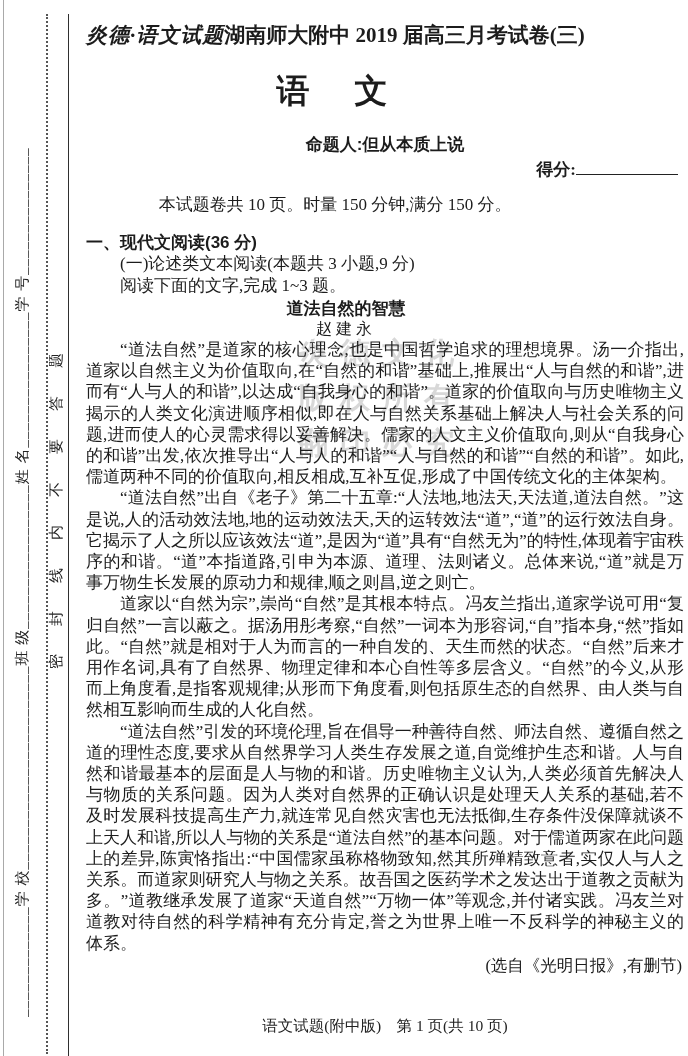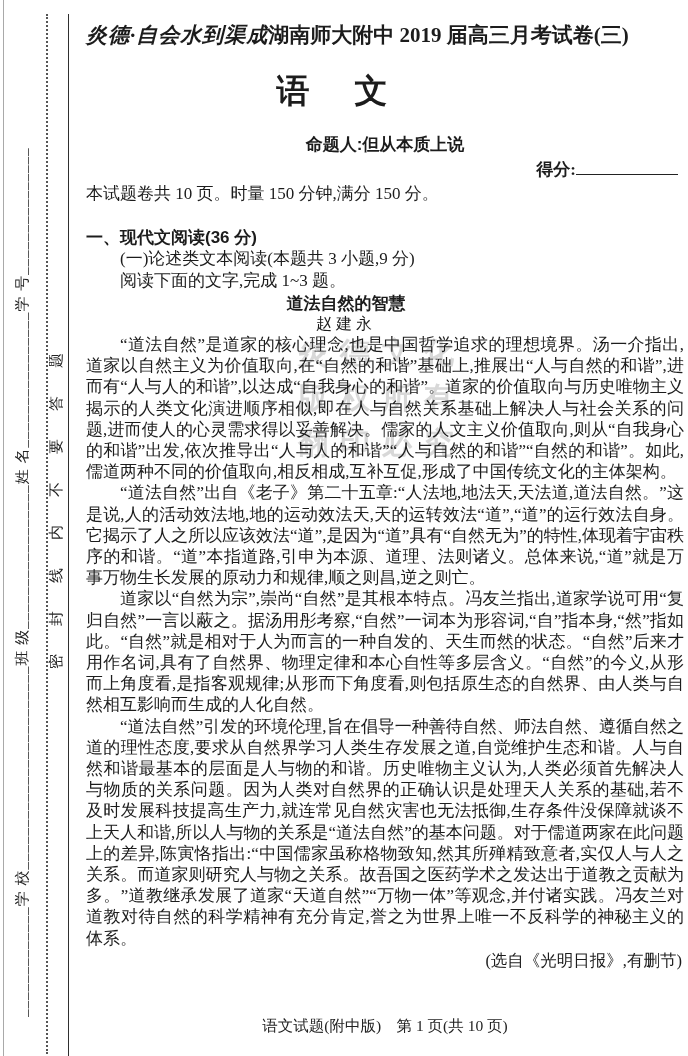--- a/index.html
+++ b/index.html
@@ -53,23 +53,23 @@
     font-family:"Liberation Sans","DejaVu Sans",sans-serif;
     font-weight:bold;font-size:33px;letter-spacing:6px;line-height:36px;
   }
   .setter{
     margin-top:26px;text-align:center;
     font-family:"Liberation Sans","DejaVu Sans",sans-serif;
     font-weight:bold;font-size:17px;line-height:20px;
   }
   .score-row{margin-top:5px;text-align:right;padding-right:6px;font-weight:bold;font-size:17px;line-height:20px;}
   .score-line{display:inline-block;width:102px;border-bottom:1.5px solid #222;height:14px;vertical-align:baseline;}
-  .exam-info{margin-top:3px;text-align:left;padding-right:100px;font-size:17px;line-height:21px;}
+  .exam-info{margin-top:14px;text-align:center;padding-right:100px;font-size:17px;line-height:21px;}
   .section-heading{
-    margin-top:23px;font-weight:bold;font-size:17px;line-height:21px;
+    margin-top:17px;font-weight:bold;font-size:17px;line-height:21px;
     font-family:"Liberation Sans","DejaVu Sans",sans-serif;
   }
   .subsection,.instruction{font-size:17px;line-height:21.5px;text-indent:2em;}
   .article-title{
     margin-top:2px;text-align:center;padding-right:78px;
     font-family:"Liberation Sans","DejaVu Sans",sans-serif;
     font-weight:bold;font-size:17px;line-height:21px;
   }
   .author{text-align:center;padding-right:78px;font-size:16px;line-height:20px;letter-spacing:4px;}
   .body-par{
@@ -96,21 +96,21 @@
 
   <div class="watermark">
     <div>炎德文化</div>
     <div>版权所有</div>
     <div>翻印必究</div>
   </div>
 
   <div class="content">
 
     <div class="exam-title">
-      <span class="brand">炎德·自会水到渠成</span><span class="rest">湖南师大附中 2019 届高三月考试卷(三)</span>
+      <span class="brand">炎德·语文试题</span><span class="rest">湖南师大附中 2019 届高三月考试卷(三)</span>
     </div>
 
     <div class="subject">语　文</div>
 
     <div class="setter">命题人:但从本质上说</div>
 
     <div class="score-row">
       <span>得分:</span><span class="score-line"></span>
     </div>
 

